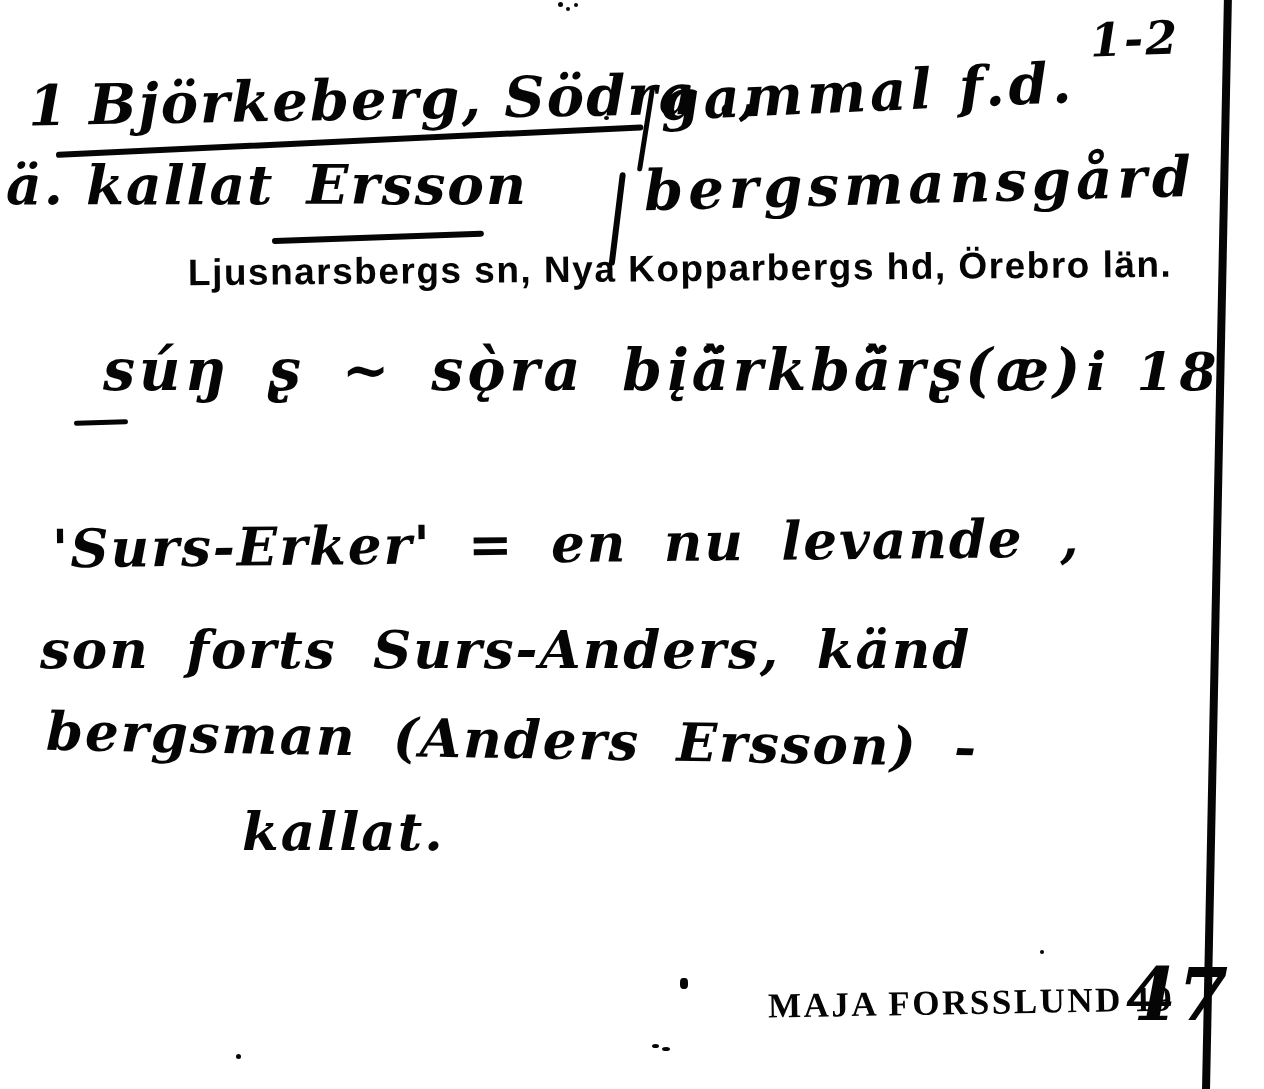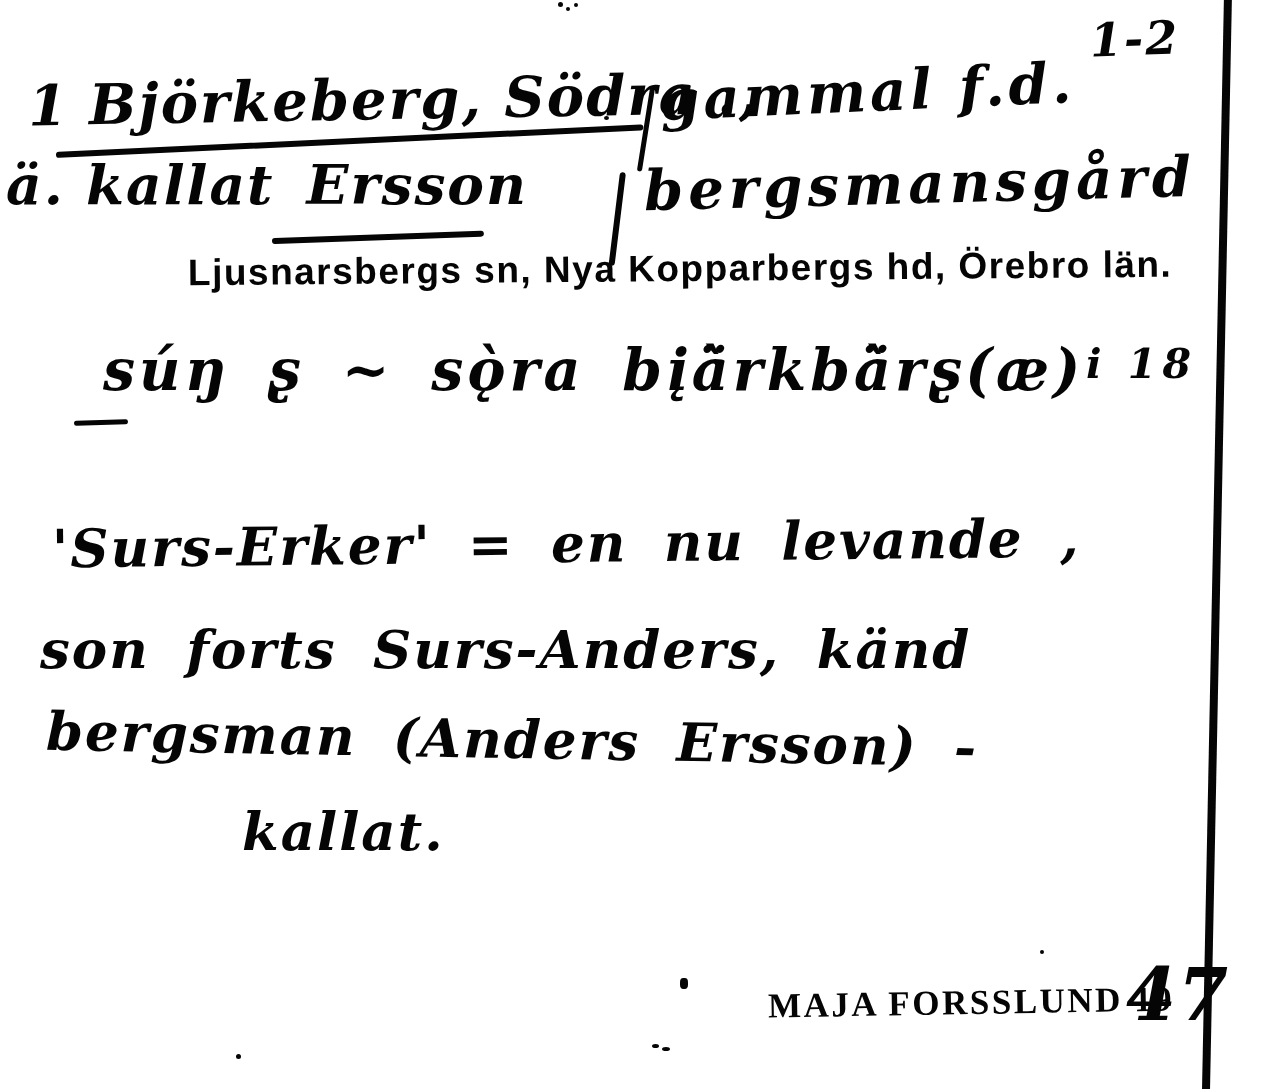--- a/index.html
+++ b/index.html
@@ -40,21 +40,21 @@
 
   .pos-line1 { left: 28px; top: 66px; display: flex; gap: 20px; font-size: 56px; transform: rotate(-1deg); }
   .pos-line2 { left: 6px; top: 152px; display: flex; gap: 32px; font-size: 55px; }
 
   .pos-note1 { left: 660px; top: 58px;  font-size: 56px; transform: rotate(-2.5deg); letter-spacing: 4px; }
   .pos-note2 { left: 644px; top: 150px; font-size: 56px; transform: rotate(-1.5deg); letter-spacing: 5px; }
 
   .pos-printed-loc { left: 188px; top: 248px; font-size: 37px; letter-spacing: 1.5px; transform: rotate(-0.5deg); }
 
   .pos-phonetic { left: 55px; top: 336px; font-size: 57px; letter-spacing: 4px; word-spacing: 14px; margin-left: 48px; }
-  .pos-phonetic-ref { left: 1086px; top: 340px; font-size: 41px; letter-spacing: 6px; }
+  .pos-phonetic-ref { left: 1086px; top: 340px; font-size: 53px; letter-spacing: 6px; }
 
   .body-line { font-size: 53px; letter-spacing: 2px; word-spacing: 16px; }
   .pos-body-0 { left: 52px;  top: 512px; transform: rotate(-0.6deg); }
   .pos-body-1 { left: 40px;  top: 618px; }
   .pos-body-2 { left: 46px;  top: 708px; transform: rotate(1deg); }
   .pos-body-3 { left: 242px; top: 800px; }
 
   .pos-stamp { left: 768px; top: 983px; font-size: 35px; letter-spacing: 2.5px; transform: rotate(-1deg); }
   .pos-year  { left: 1126px; top: 952px; font-size: 72px; }
 

